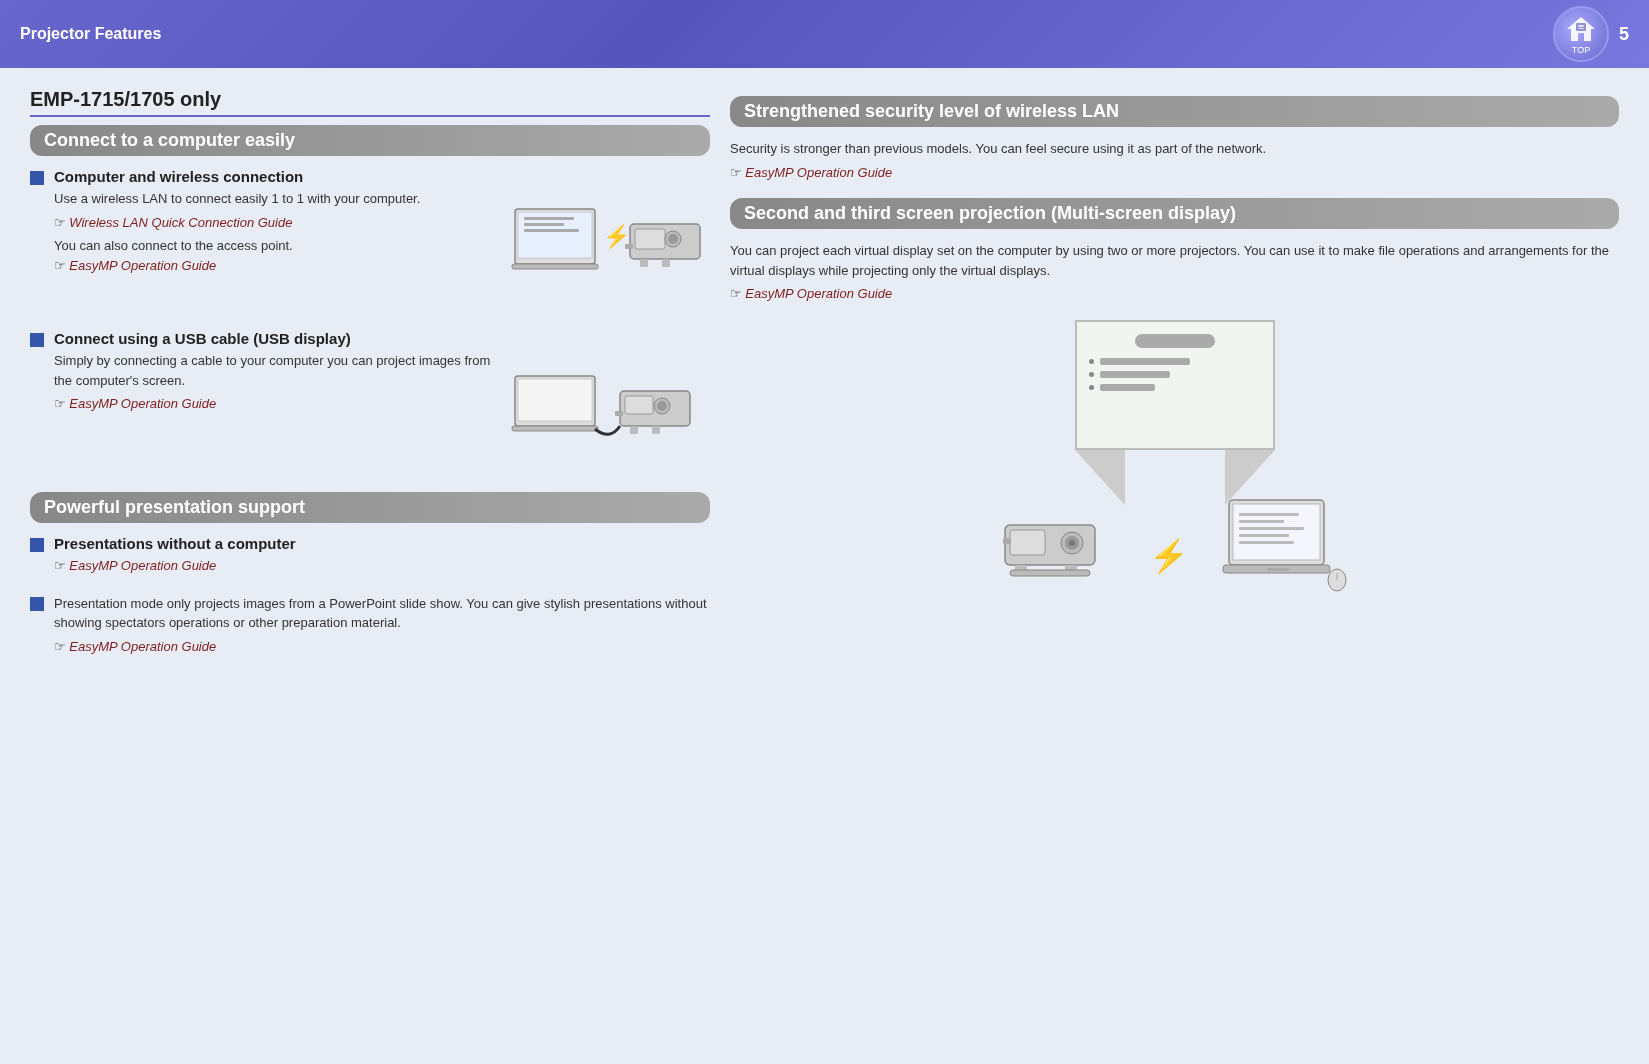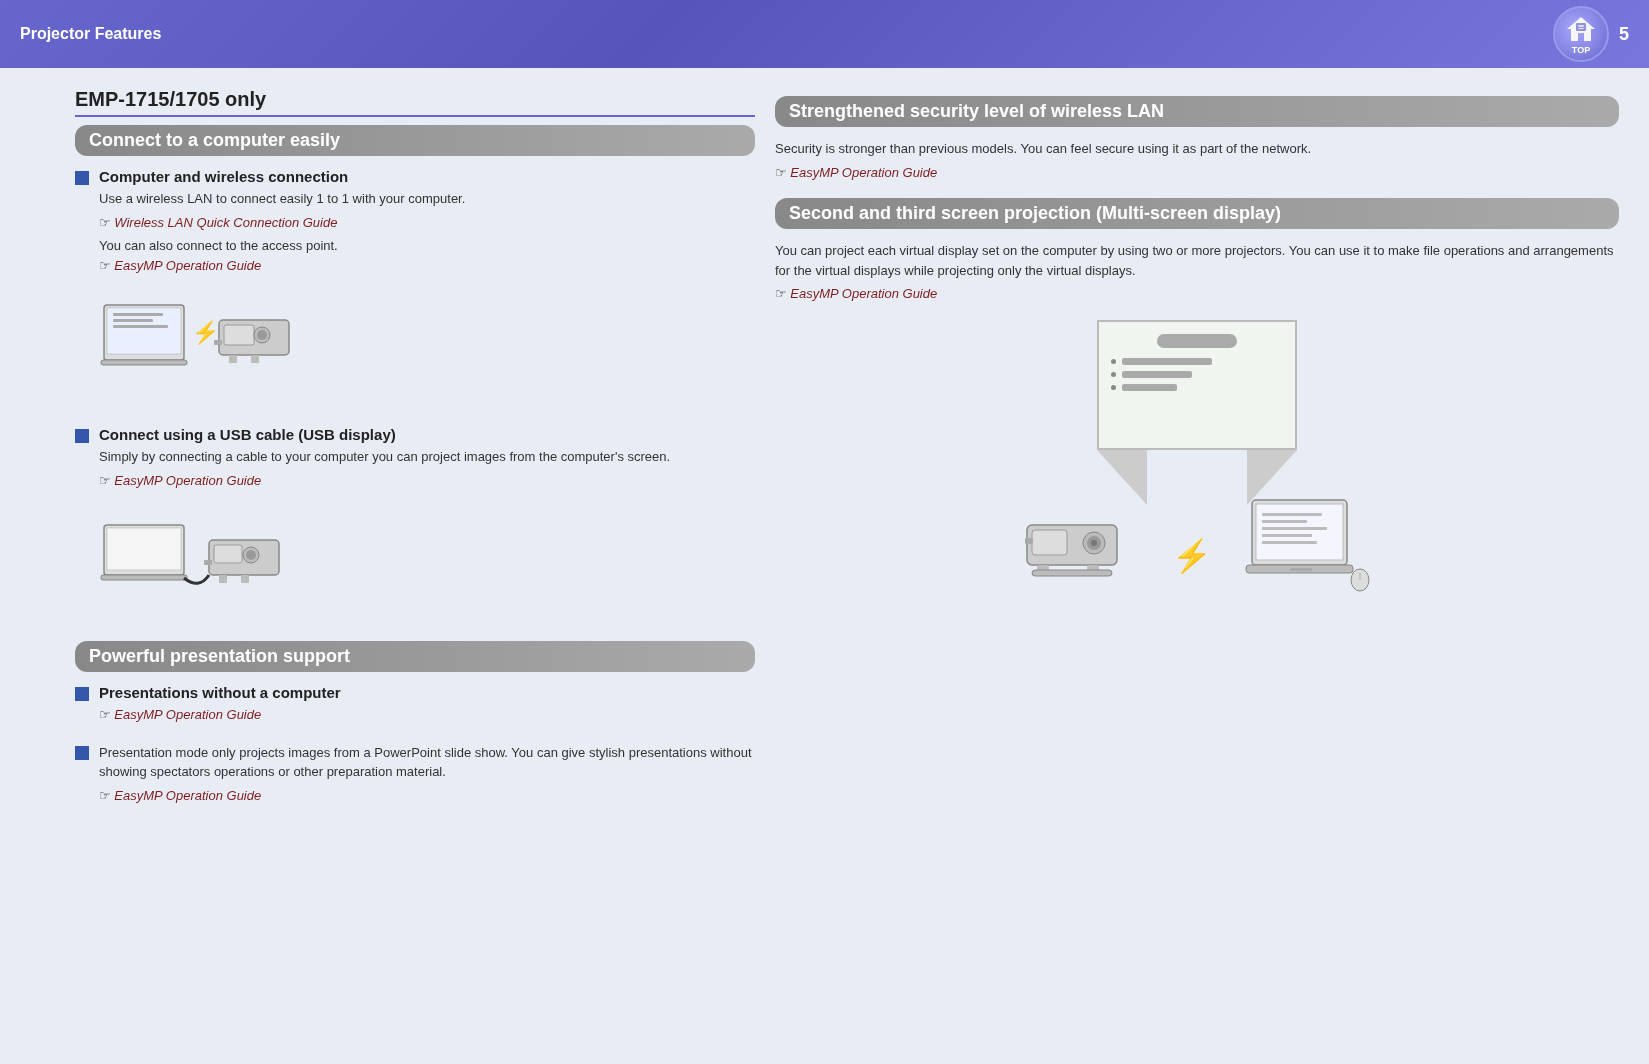--- a/index.html
+++ b/index.html
@@ -53,21 +53,20 @@
     }
 
     
     .main {
       display: flex;
       gap: 20px;
       padding: 20px 30px;
     }
     .left-col {
       flex: 0 0 680px;
-      margin-left: 45px;
     }
     .right-col {
       flex: 1;
     }
 
     
     .section-title {
       font-size: 20px;
       font-weight: bold;
       color: #222;
@@ -111,21 +110,20 @@
     }
     .feature-body {
       font-size: 13px;
       line-height: 1.5;
       color: #333;
     }
     .feature-with-image {
       display: flex;
       gap: 10px;
       align-items: flex-start;
-      flex-direction: column;
     }
     .feature-text-part {
       flex: 1;
     }
     .feature-image-part {
       flex-shrink: 0;
     }
     .link-blue {
       color: #7f1d1d;
       font-style: italic;
@@ -152,21 +150,21 @@
 <div class="header">
   <span class="header-title">Projector Features</span>
   <div class="header-right">
     <div class="top-icon">
       <svg viewBox="0 0 32 32" fill="none">
         <polygon points="16,4 2,16 6,16 6,28 13,28 13,20 19,20 19,28 26,28 26,16 30,16" fill="white" opacity="0.9"></polygon>
         <rect x="11" y="10" width="10" height="8" rx="1" fill="#6666cc" opacity="0.7"></rect>
         <rect x="13" y="12" width="6" height="2" rx="1" fill="white" opacity="0.7"></rect>
         <rect x="13" y="15" width="6" height="1" rx="1" fill="white" opacity="0.7"></rect>
       </svg>
-      <span style="color:white;font-size:9px;font-weight:bold;">TOP</span>
+      <span style="color:white;font-size:9px;font-weight:normal;">TOP</span>
     </div>
     <span class="page-number">5</span>
   </div>
 </div>
 
 <div class="main">
 
   <div class="left-col">
     <div class="section-title">EMP-1715/1705 only</div>
 

